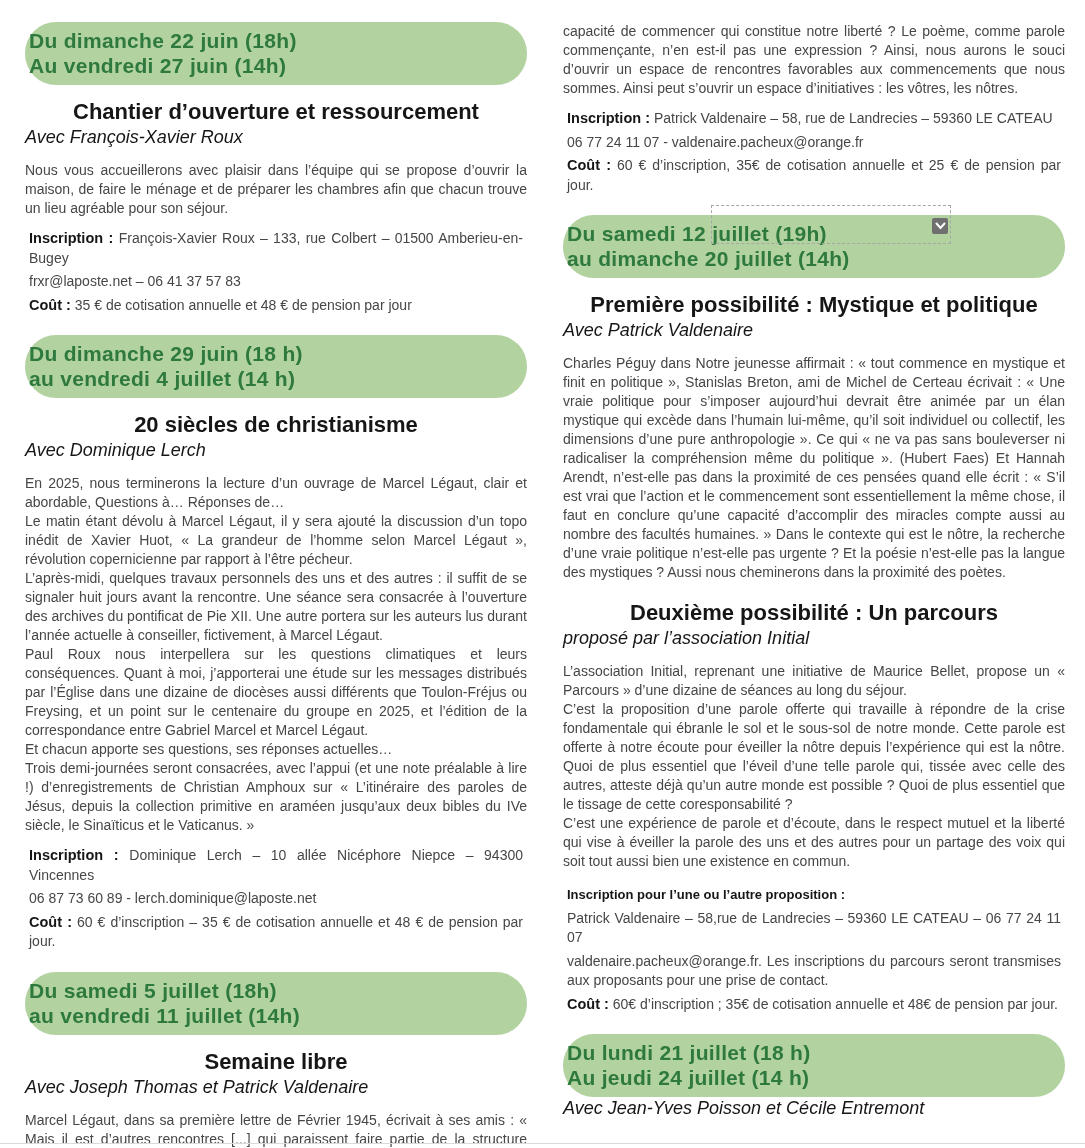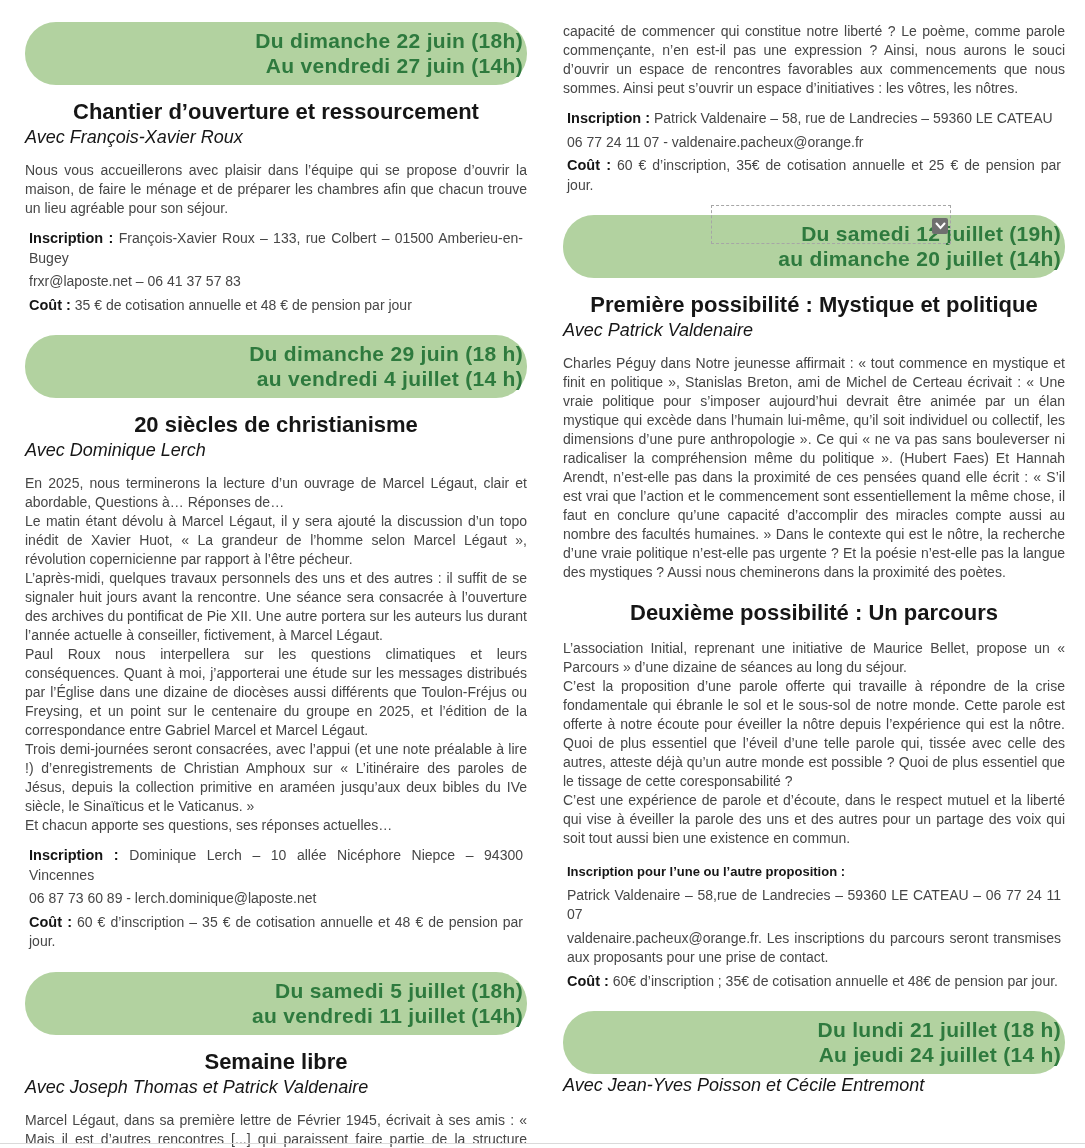--- a/index.html
+++ b/index.html
@@ -10,21 +10,21 @@
   }
   html,body{margin:0;padding:0;background:#ffffff;}
   .page{
     position:relative;width:1085px;height:1148px;overflow:hidden;
     background:#fff;font-family:"Liberation Sans",sans-serif;
   }
   .cols{display:flex;gap:36px;padding:22px 24px 0 25px;}
   .col{width:502px;flex:0 0 502px;}
   .banner{
     position:relative;background:var(--banner-bg);border-radius:31px;
-    text-align:right;padding:6px 4px 7px;
+    text-align:left;padding:6px 4px 7px;
   }
   .banner-line{display:block;font-weight:700;font-size:21px;line-height:25px;
     color:var(--banner-fg);letter-spacing:.3px;}
   .sec-title{font-size:22px;font-weight:700;color:var(--ink);text-align:center;
     line-height:26px;margin:14px 0 1px;}
   .sec-sub{font-size:18px;font-style:italic;text-align:left;color:var(--ink);
     line-height:22px;margin:0 0 0;}
   .body{margin-top:13px;}
   .body p{font-size:14px;line-height:19px;color:var(--body);text-align:justify;margin:0;}
   .meta{margin-top:11px;}
@@ -75,22 +75,22 @@
           <span class="banner-line">Du dimanche 29 juin (18 h)</span>
           <span class="banner-line">au vendredi 4 juillet (14 h)</span>
         </div>
         <div class="sec-title">20 siècles de christianisme</div>
         <div class="sec-sub">Avec Dominique Lerch</div>
         <div class="body">
           <p>En 2025, nous terminerons la lecture d’un ouvrage de Marcel Légaut, clair et abordable, Questions à… Réponses de…</p>
           <p>Le matin étant dévolu à Marcel Légaut, il y sera ajouté la discussion d’un topo inédit de Xavier Huot, « La grandeur de l’homme selon Marcel Légaut », révolution copernicienne par rapport à l’être pécheur.</p>
           <p>L’après-midi, quelques travaux personnels des uns et des autres : il suffit de se signaler huit jours avant la rencontre. Une séance sera consacrée à l’ouverture des archives du pontificat de Pie XII. Une autre portera sur les auteurs lus durant l’année actuelle à conseiller, fictivement, à Marcel Légaut.</p>
           <p>Paul Roux nous interpellera sur les questions climatiques et leurs conséquences. Quant à moi, j’apporterai une étude sur les messages distribués par l’Église dans une dizaine de diocèses aussi différents que Toulon-Fréjus ou Freysing, et un point sur le centenaire du groupe en 2025, et l’édition de la correspondance entre Gabriel Marcel et Marcel Légaut.</p>
+          <p>Et chacun apporte ses questions, ses réponses actuelles…</p>
           <p>Trois demi-journées seront consacrées, avec l’appui (et une note préalable à lire !) d’enregistrements de Christian Amphoux sur « L’itinéraire des paroles de Jésus, depuis la collection primitive en araméen jusqu’aux deux bibles du IVe siècle, le Sinaïticus et le Vaticanus. »</p>
-          <p>Et chacun apporte ses questions, ses réponses actuelles…</p>
         </div>
         <div class="meta">
           <p><span class="lbl">Inscription :</span> <span>Dominique Lerch – 10 allée Nicéphore Niepce – 94300 Vincennes</span></p>
           <p>06 87 73 60 89 - lerch.dominique@laposte.net</p>
           <p><span class="lbl">Coût :</span> <span>60 € d’inscription – 35 € de cotisation annuelle et 48 € de pension par jour.</span></p>
         </div>
       </div>
 
       <div class="sect">
         <div class="banner banner-gap">
@@ -133,20 +133,21 @@
         </div>
         <div class="sec-title">Première possibilité : Mystique et politique</div>
         <div class="sec-sub">Avec Patrick Valdenaire</div>
         <div class="body">
           <p>Charles Péguy dans Notre jeunesse affirmait : « tout commence en mystique et finit en politique », Stanislas Breton, ami de Michel de Certeau écrivait : « Une vraie politique pour s’imposer aujourd’hui devrait être animée par un élan mystique qui excède dans l’humain lui-même, qu’il soit individuel ou collectif, les dimensions d’une pure anthropologie ». Ce qui « ne va pas sans bouleverser ni radicaliser la compréhension même du politique ». (Hubert Faes) Et Hannah Arendt, n’est-elle pas dans la proximité de ces pensées quand elle écrit : « S’il est vrai que l’action et le commencement sont essentiellement la même chose, il faut en conclure qu’une capacité d’accomplir des miracles compte aussi au nombre des facultés humaines. »  Dans le contexte qui est le nôtre, la recherche d’une vraie politique n’est-elle pas urgente ? Et la poésie n’est-elle pas la langue des mystiques ? Aussi nous cheminerons dans la proximité des poètes.</p>
         </div>
       </div>
 
       <div class="sect">
         <div class="sec-title" style="margin-top:18px">Deuxième possibilité : Un parcours</div>
+        <div class="sec-sub">proposé par l’association Initial</div>
         <div class="body">
           <p>L’association Initial, reprenant une initiative de Maurice Bellet, propose un « Parcours » d’une dizaine de séances au long du séjour.</p>
           <p>C’est la proposition d’une parole offerte qui travaille à répondre de la crise fondamentale qui ébranle le sol et le sous-sol de notre monde. Cette parole est offerte à notre écoute pour éveiller la nôtre depuis l’expérience qui est la nôtre. Quoi de plus essentiel que l’éveil d’une telle parole qui, tissée avec celle des autres, atteste déjà qu’un autre monde est possible ? Quoi de plus essentiel que le tissage de cette coresponsabilité ?</p>
           <p>C’est une expérience de parole et d’écoute, dans le respect mutuel et la liberté qui vise à éveiller la parole des uns et des autres pour un partage des voix qui soit tout aussi bien une existence en commun.</p>
         </div>
         <div class="meta" style="margin-top:14px">
           <p><span class="lblh">Inscription pour l’une ou l’autre proposition :</span></p>
           <p>Patrick Valdenaire – 58,rue de Landrecies – 59360 LE CATEAU – 06 77 24 11 07</p>
           <p>valdenaire.pacheux@orange.fr. Les inscriptions du parcours seront transmises aux proposants pour une prise de contact.</p>
           <p><span class="lbl">Coût :</span> <span>60€ d’inscription ; 35€ de cotisation annuelle et 48€ de pension par jour.</span></p>

